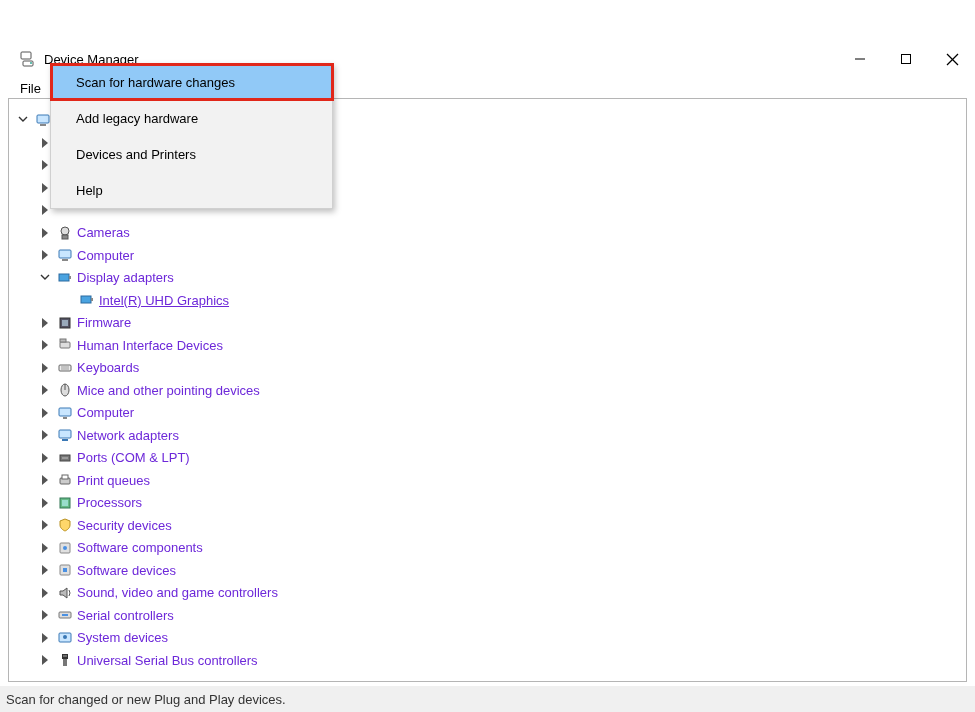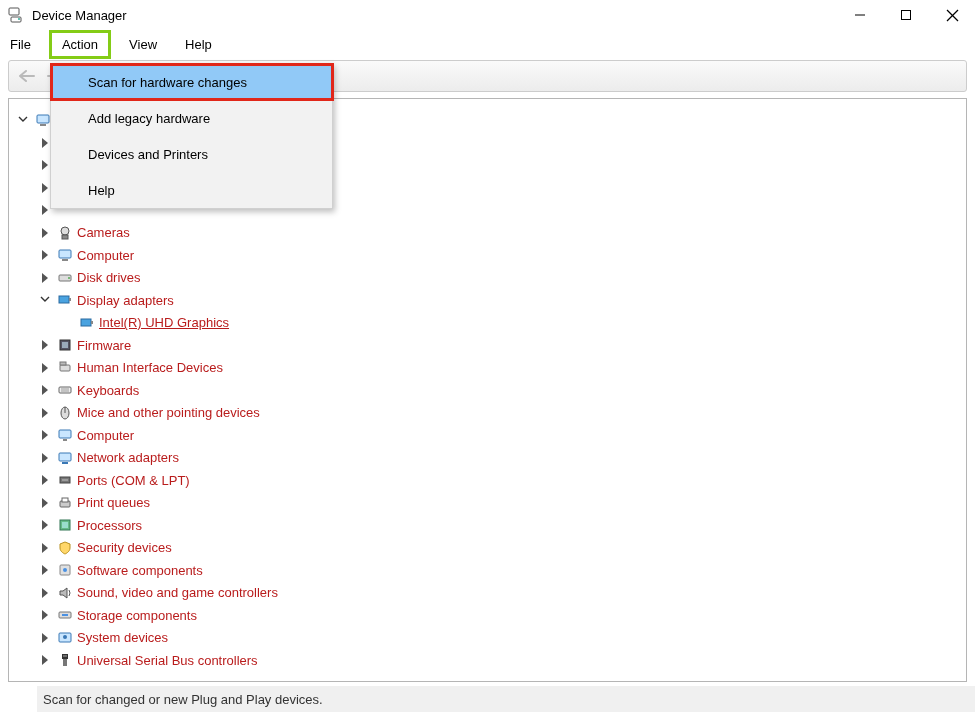--- a/index.html
+++ b/index.html
@@ -1,55 +1,55 @@
 <!DOCTYPE html>
 <html><head>
 <meta charset="utf-8">
 <style>
   * { box-sizing: border-box; font-family: "Segoe UI", Tahoma, sans-serif; }
   body { margin: 0; width: 975px; height: 712px; background: #fff; overflow: hidden; position: relative; }
 
   
-  .titlebar { height: 30px; display: flex; align-items: center; padding-left: 8px; position: relative; }
+  .titlebar { height: 30px; display: flex; align-items: center; padding-left: 20px; position: relative; margin-top: 44px; }
   .titlebar .title-icon { width: 16px; height: 16px; margin-right: 8px; display: inline-flex; align-items: center; justify-content: center; }
   .titlebar .title-text { font-size: 13px; color: #000; }
   .win-buttons { position: absolute; right: 0; top: 0; display: flex; }
   .win-btn { width: 46px; height: 30px; display: flex; align-items: center; justify-content: center; font-size: 14px; background: transparent; }
 
   
-  .menubar { height: 28px; display: flex; align-items: center; gap: 8px; position: relative; }
+  .menubar { height: 28px; display: flex; align-items: center; padding-left: 10px; gap: 8px; position: relative; }
   .menuitem { font-size: 13px; color: #000; padding: 4px 10px; cursor: default; }
   .menuitem.action-highlight { border: 3px solid #84cc16; }
 
   
   .toolbar-wrap { padding: 2px 8px; }
   .toolbar { height: 32px; border: 1px solid #ccc; border-radius: 3px; background: linear-gradient(#fafafa,#ececec); display: flex; align-items: center; padding: 0 6px; gap: 4px; }
   .toolbar .tool-btn { width: 24px; height: 24px; display: flex; align-items: center; justify-content: center; color: #555; }
   .toolbar .tool-btn.disabled { opacity: .45; }
   .toolbar .sep { width: 1px; height: 22px; background: #ccc; margin: 0 4px; }
 
   
   .dropdown { position: absolute; left: 50px; top: 63px; width: 283px; background: #f2f2f2; border: 1px solid #d0d0d0; box-shadow: 2px 3px 6px rgba(0,0,0,.25); z-index: 50; }
-  .dropdown-item { height: 36px; display: flex; align-items: center; padding-left: 37px; font-size: 13px; }
+  .dropdown-item { height: 36px; display: flex; align-items: center; padding-left: 25px; font-size: 13px; }
   .dropdown-item.selected { background: #91c9f7; }
   .red-box-scan { position: absolute; left: 50px; top: 63px; width: 284px; height: 38px; border: 3px solid #e1271a; z-index: 60; pointer-events: none; }
 
   
   .treeview { position: absolute; left: 8px; right: 8px; top: 98px; bottom: 30px; border: 1px solid #b5b5b5; background: #fff; overflow: hidden; }
-  .tree { padding: 10px 8px 4px 8px; font-size: 13px; color: #b91c1c; }
+  .tree { padding: 10px 8px 4px 8px; font-size: 13px; color: #6d28d9; }
   .tree-row { height: 22.5px; display: flex; align-items: center; }
   .tw { display:inline-block; width:14px; height:14px; position:relative; margin-right:2px; }
   .tw.collapsed::before { content:""; position:absolute; left:3px; top:2px; border-top:5px solid transparent; border-bottom:5px solid transparent; border-left:6px solid #555; }
   .node-icon { width:16px; height:16px; margin:0 4px 0 2px; display:inline-flex; align-items:center; justify-content:center; }
   .indent0 { padding-left: 0px; }
   .indent1 { padding-left: 22px; }
   .indent2 { padding-left: 44px; text-decoration: underline; }
 
   
-  .statusbar { position: absolute; left: 0; right: 0; bottom: 0; height: 26px; background: #f0f0f0; display: flex; align-items: center; padding-left: 6px; font-size: 13px; color: #333; margin-left: 37px; }
+  .statusbar { position: absolute; left: 0; right: 0; bottom: 0; height: 26px; background: #f0f0f0; display: flex; align-items: center; padding-left: 6px; font-size: 13px; color: #333; }
 </style>
 </head>
 <body>
 
 <div class="titlebar">
   <span class="title-icon">
     <svg width="16" height="16" viewBox="0 0 16 16">
       <rect x="1" y="1" width="10" height="7" rx="1" fill="#fff" stroke="#555"></rect>
       <rect x="3" y="10" width="10" height="5" rx="1" fill="#fff" stroke="#555"></rect>
       <circle cx="11" cy="12" r="1" fill="#3a9"></circle>
@@ -161,30 +161,20 @@
       <span class="tw collapsed"></span>
       <span class="node-icon">
         <svg width="16" height="16" viewBox="0 0 16 16">
             <rect x="2" y="3" width="12" height="8" rx="1" fill="#c9e6ff" stroke="#3a78b5"></rect>
             <rect x="5" y="12" width="6" height="2" fill="#888"></rect>
           </svg>
       </span>
       <span>Computer</span>
     </div>
 
-    <div class="tree-row indent1">
-      <span class="tw collapsed"></span>
-      <span class="node-icon">
-        <svg width="16" height="16" viewBox="0 0 16 16">
-            <rect x="2" y="5" width="12" height="6" rx="1" fill="#ddd" stroke="#777"></rect>
-            <circle cx="12" cy="8" r="1" fill="#5a5"></circle>
-          </svg>
-      </span>
-      <span>Disk drives</span>
-    </div>
 
     <div class="tree-row indent1">
       <span class="tw">
         <svg width="12" height="12" viewBox="0 0 12 12">
             <path d="M2 4 L6 8 L10 4" fill="none" stroke="#333" stroke-width="1.4"></path>
           </svg>
       </span>
       <span class="node-icon">
         <svg width="16" height="16" viewBox="0 0 16 16">
             <rect x="2" y="4" width="10" height="7" fill="#4aa3e0" stroke="#2a6aa0"></rect>
@@ -314,35 +304,45 @@
               <rect x="3" y="3" width="10" height="10" rx="1" fill="#e0e0e0" stroke="#888"></rect>
               <circle cx="8" cy="8" r="2" fill="#4a90e2"></circle>
             </svg>
           </span>
           <span>Software components</span>
         </div>
         <div class="tree-row indent1">
           <span class="tw collapsed"></span>
           <span class="node-icon">
             <svg width="16" height="16" viewBox="0 0 16 16">
+              <rect x="3" y="3" width="10" height="10" rx="1" fill="#e0e0e0" stroke="#888"></rect>
+              <rect x="6" y="6" width="4" height="4" fill="#4a90e2"></rect>
+            </svg>
+          </span>
+          <span>Software devices</span>
+        </div>
+        <div class="tree-row indent1">
+          <span class="tw collapsed"></span>
+          <span class="node-icon">
+            <svg width="16" height="16" viewBox="0 0 16 16">
               <path d="M3 6 H6 L10 3 V13 L6 10 H3 Z" fill="#bbb" stroke="#555"></path>
               <path d="M12 5 Q14 8 12 11" fill="none" stroke="#555"></path>
             </svg>
           </span>
           <span>Sound, video and game controllers</span>
         </div>
         <div class="tree-row indent1">
           <span class="tw collapsed"></span>
           <span class="node-icon">
             <svg width="16" height="16" viewBox="0 0 16 16">
               <rect x="2" y="5" width="12" height="6" rx="1" fill="#ddd" stroke="#777"></rect>
               <path d="M5 8 h6" stroke="#4a90e2" stroke-width="2"></path>
             </svg>
           </span>
-          <span>Storage components</span>
+          <span>Serial controllers</span>
         </div>
         <div class="tree-row indent1">
           <span class="tw collapsed"></span>
           <span class="node-icon">
             <svg width="16" height="16" viewBox="0 0 16 16">
               <rect x="2" y="3" width="12" height="9" rx="1" fill="#c9e6ff" stroke="#3a78b5"></rect>
               <circle cx="8" cy="7" r="2" fill="#3a78b5"></circle>
             </svg>
           </span>
           <span>System devices</span>

